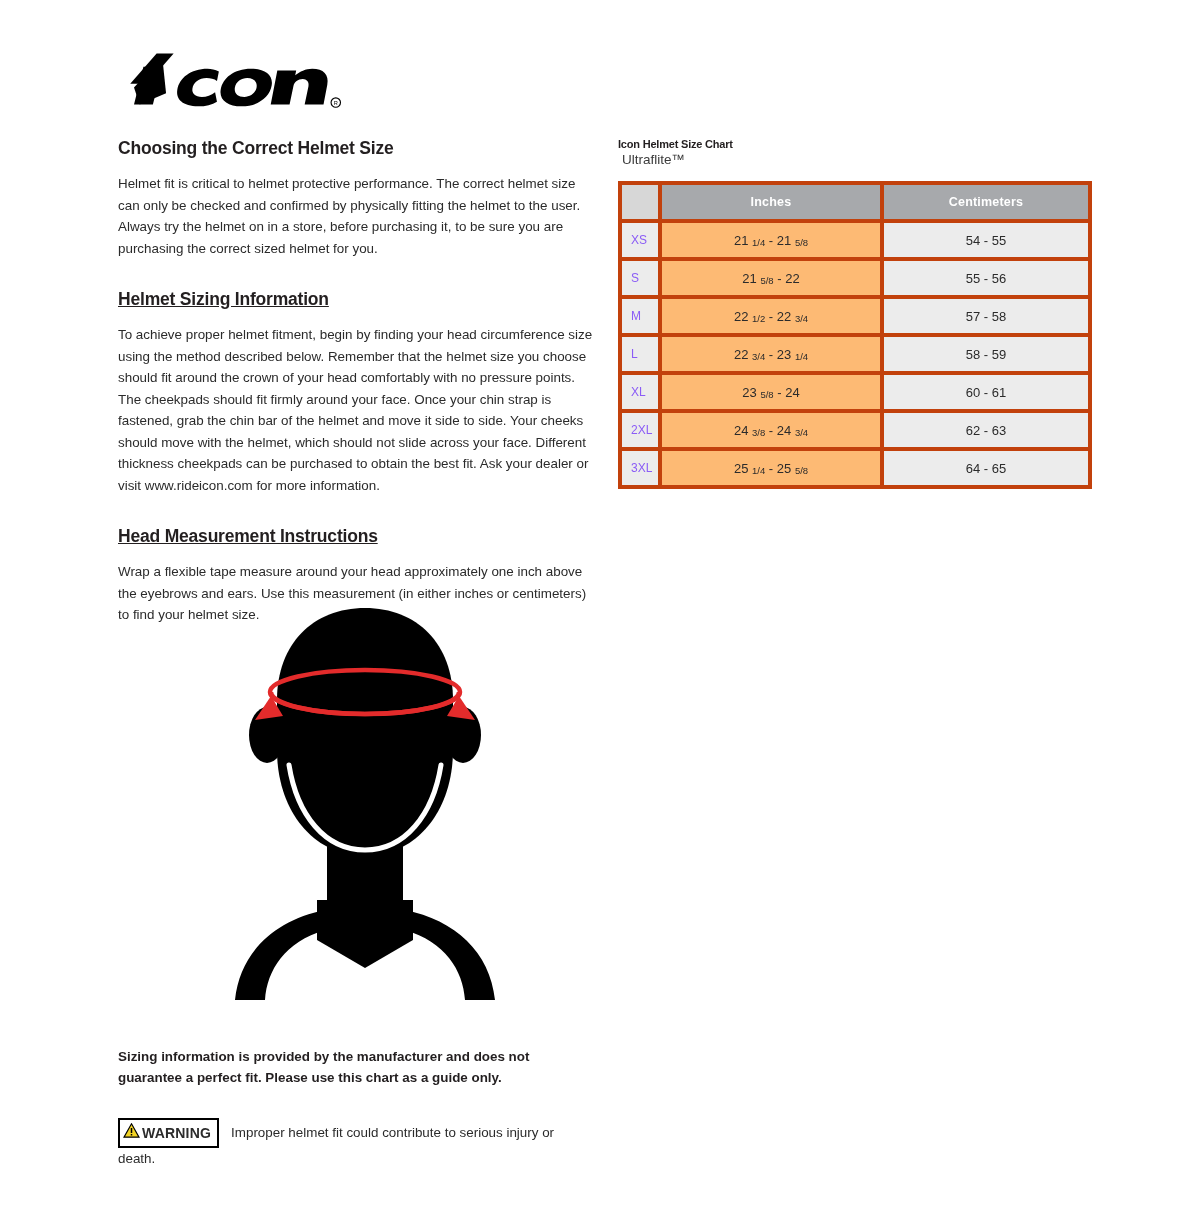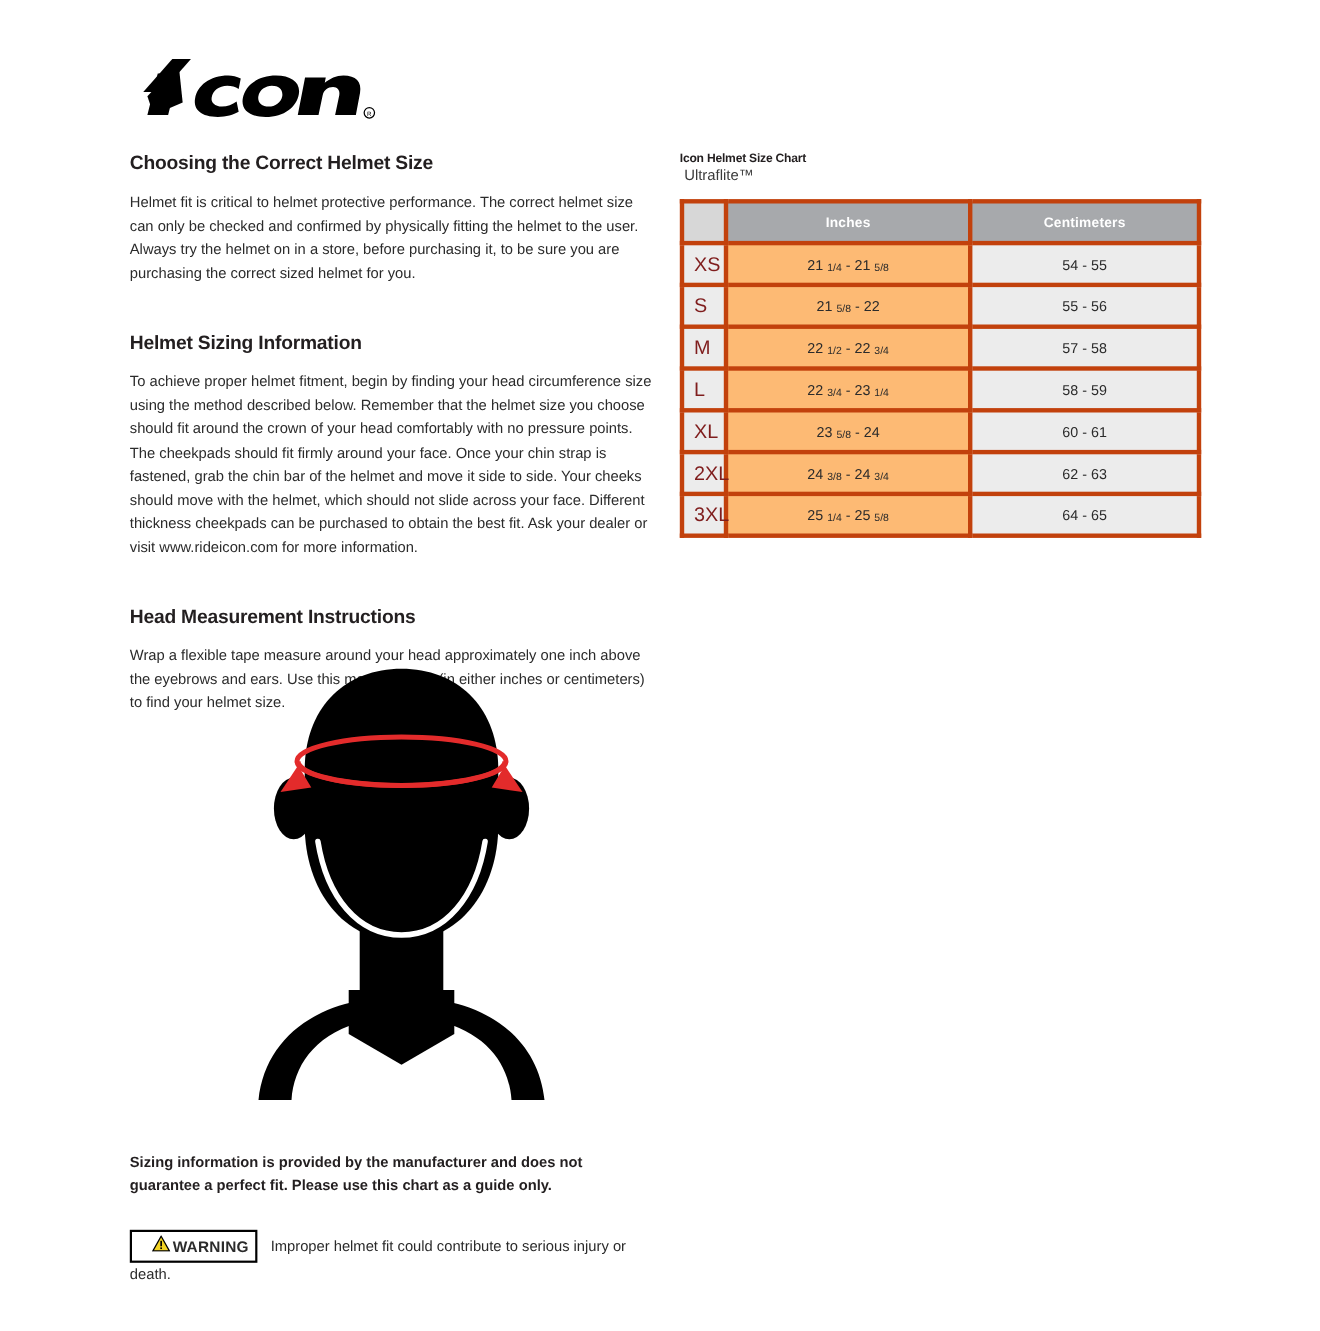--- a/index.html
+++ b/index.html
@@ -40,21 +40,21 @@
     top: 138px;
     width: 478px;
   }
   h2.section-title {
     font-size: 17.5px;
     font-weight: bold;
     margin: 0 0 14px 0;
     letter-spacing: -0.2px;
     color: #231f20;
   }
-  h2.section-title.spaced { margin-top: 42px; }
+  h2.section-title.spaced { margin-top: 30px; text-decoration: underline; }
   p.body-text {
     font-size: 13.4px;
     line-height: 21.5px;
     margin: 0;
     color: #2b2b2b;
   }
 
   
   .right-col {
     position: absolute;
@@ -98,22 +98,22 @@
     background: #d7d7d7;
   }
   col.c-size  { width: 40px; }
   col.c-in    { width: 222px; }
   col.c-cm    { width: 208px; }
 
   table.size-chart tbody td.size-cell {
     background: #ececec;
     text-align: left;
     padding-left: 9px;
-    font-size: 18px;
-    color: #7f1d1d;
+    font-size: 12px;
+    color: #8b5cf6;
   }
   table.size-chart tbody td.val-cell {
     background: #fdba74;
     text-align: center;
     color: #2b2b2b;
   }
   table.size-chart tbody td.val-cell.cm {
     background: #ececec;
   }
   .frac {
@@ -139,21 +139,21 @@
     top: 1046px;
     width: 470px;
     font-size: 13.4px;
     line-height: 21px;
     font-weight: bold;
     color: #231f20;
   }
   .warning-badge {
     display: inline-block;
     border: 2px solid #000;
-    padding: 2px 6px 2px 18px;
+    padding: 2px 6px 2px 3px;
     vertical-align: middle;
     background: #fff;
   }
   .warning-badge .tri {
     display: inline-block;
     vertical-align: middle;
     margin-right: 2px;
   }
   .warning-badge .wtext {
     font-size: 14px;

